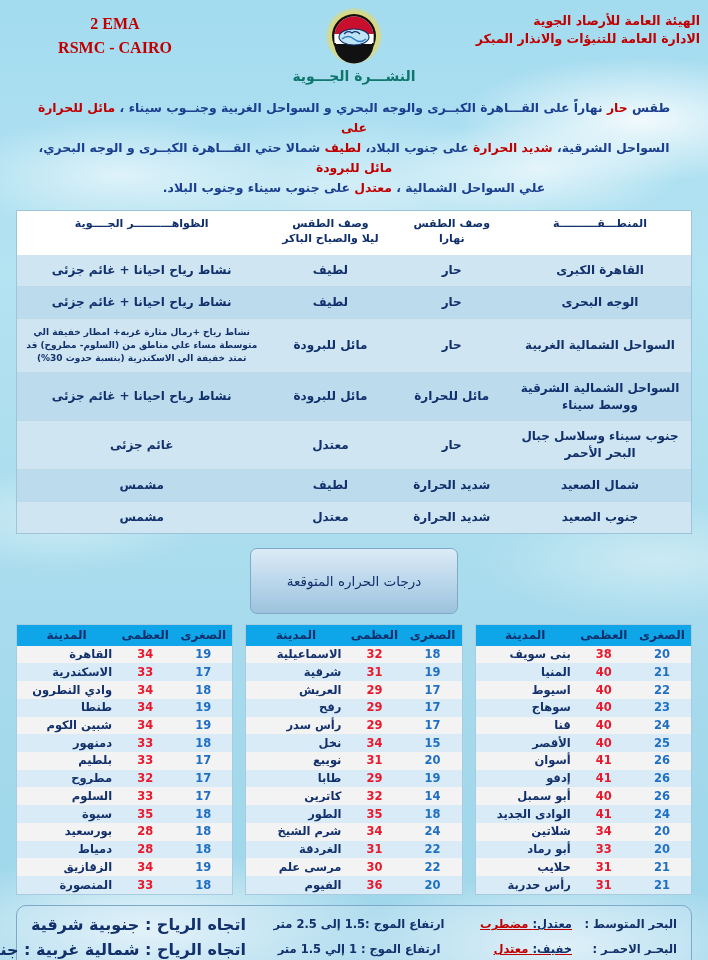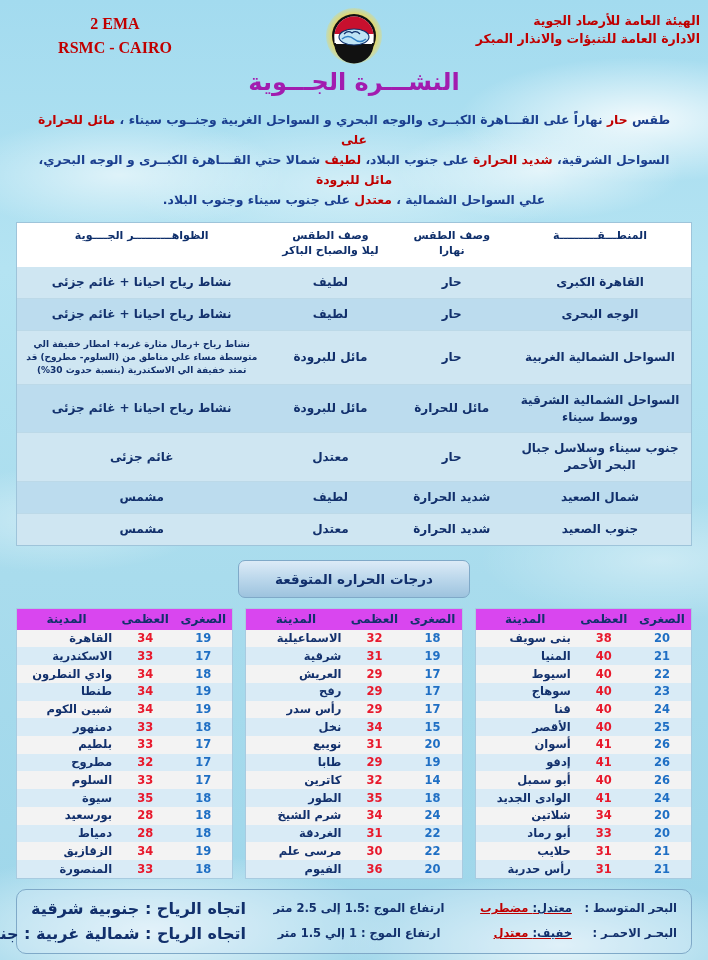--- a/index.html
+++ b/index.html
@@ -90,33 +90,33 @@
   .c-night  { width: 19%; }
   .c-phen   { width: 37%; }
   td.phen { color: #c00000; font-size: 11.5px; }
   td.phen .blue { color: #12306c; }
   td.phen.small { font-size: 9px; line-height: 1.45; }
 
   
   .temps-banner-row { text-align: center; margin-top: 14px; }
   .temps-banner {
     display: inline-block;
-    padding: 10px 36px;
+    padding: 24px 36px;
     background: linear-gradient(180deg,#dcebf7 0%, #b8d5ea 55%, #9dc3de 100%);
     border: 1px solid #7fa9c8;
     border-radius: 7px;
-    color: #12306c; font-weight: bold; font-size: 13.5px;
+    color: #12306c; font-weight: normal; font-size: 13.5px;
   }
 
   
   .temps-grid { display: flex; gap: 12px; margin: 10px 16px 0 16px; }
   .tt-box { flex: 1; border: 1px solid #a8cbe0; }
   table.tt { width: 100%; border-collapse: collapse; table-layout: fixed; }
   table.tt th {
-    background: #d946ef; color: #12306c;
+    background: #0ea5e9; color: #12306c;
     font-size: 12px; font-weight: bold; padding: 3px 2px 4px;
   }
   table.tt th.h-city { width: 46%; }
   table.tt th.h-max  { width: 27%; }
   table.tt th.h-min  { width: 27%; }
   table.tt td { font-size: 11.5px; font-weight: bold; padding: 1.5px 4px; line-height: 1.28; }
   table.tt td.city { color: #12306c; text-align: right; }
   table.tt td.mx   { color: #e8192c; text-align: center; }
   table.tt td.mn   { color: #1f6fc4; text-align: center; }
   table.tt tr.odd td  { background: #f3f3f3; }
@@ -164,21 +164,21 @@
       </svg>
     </div>
 
     <div class="hdr-left">
       <div>2 EMA</div>
       <div>RSMC - CAIRO</div>
     </div>
   </div>
 
   <div style="text-align:center;margin-top:2px;">
-    <div style="color:#a21caf;font-weight:bold;font-size:24px;letter-spacing:1px;">النشـــرة الجـــوية</div>
+    <div style="color:#0f766e;font-weight:bold;font-size:14px;letter-spacing:1px;">النشـــرة الجـــوية</div>
   </div>
 
   <div class="intro" style="margin-top:14px;">
     <div>
       <span>طقس </span><span class="hot">حار</span><span> نهاراً على القـــاهرة الكبــرى والوجه البحري و السواحل الغربية وجنــوب سيناء ، </span><span class="hot">مائل للحرارة على</span>
     </div>
     <div>
       <span>السواحل الشرقية، </span><span class="hot">شديد الحرارة</span><span> على جنوب البلاد، </span><span class="hot">لطيف</span><span> شمالا حتي القـــاهرة الكبــرى و الوجه البحري، </span><span class="hot">مائل للبرودة</span>
     </div>
     <div>

